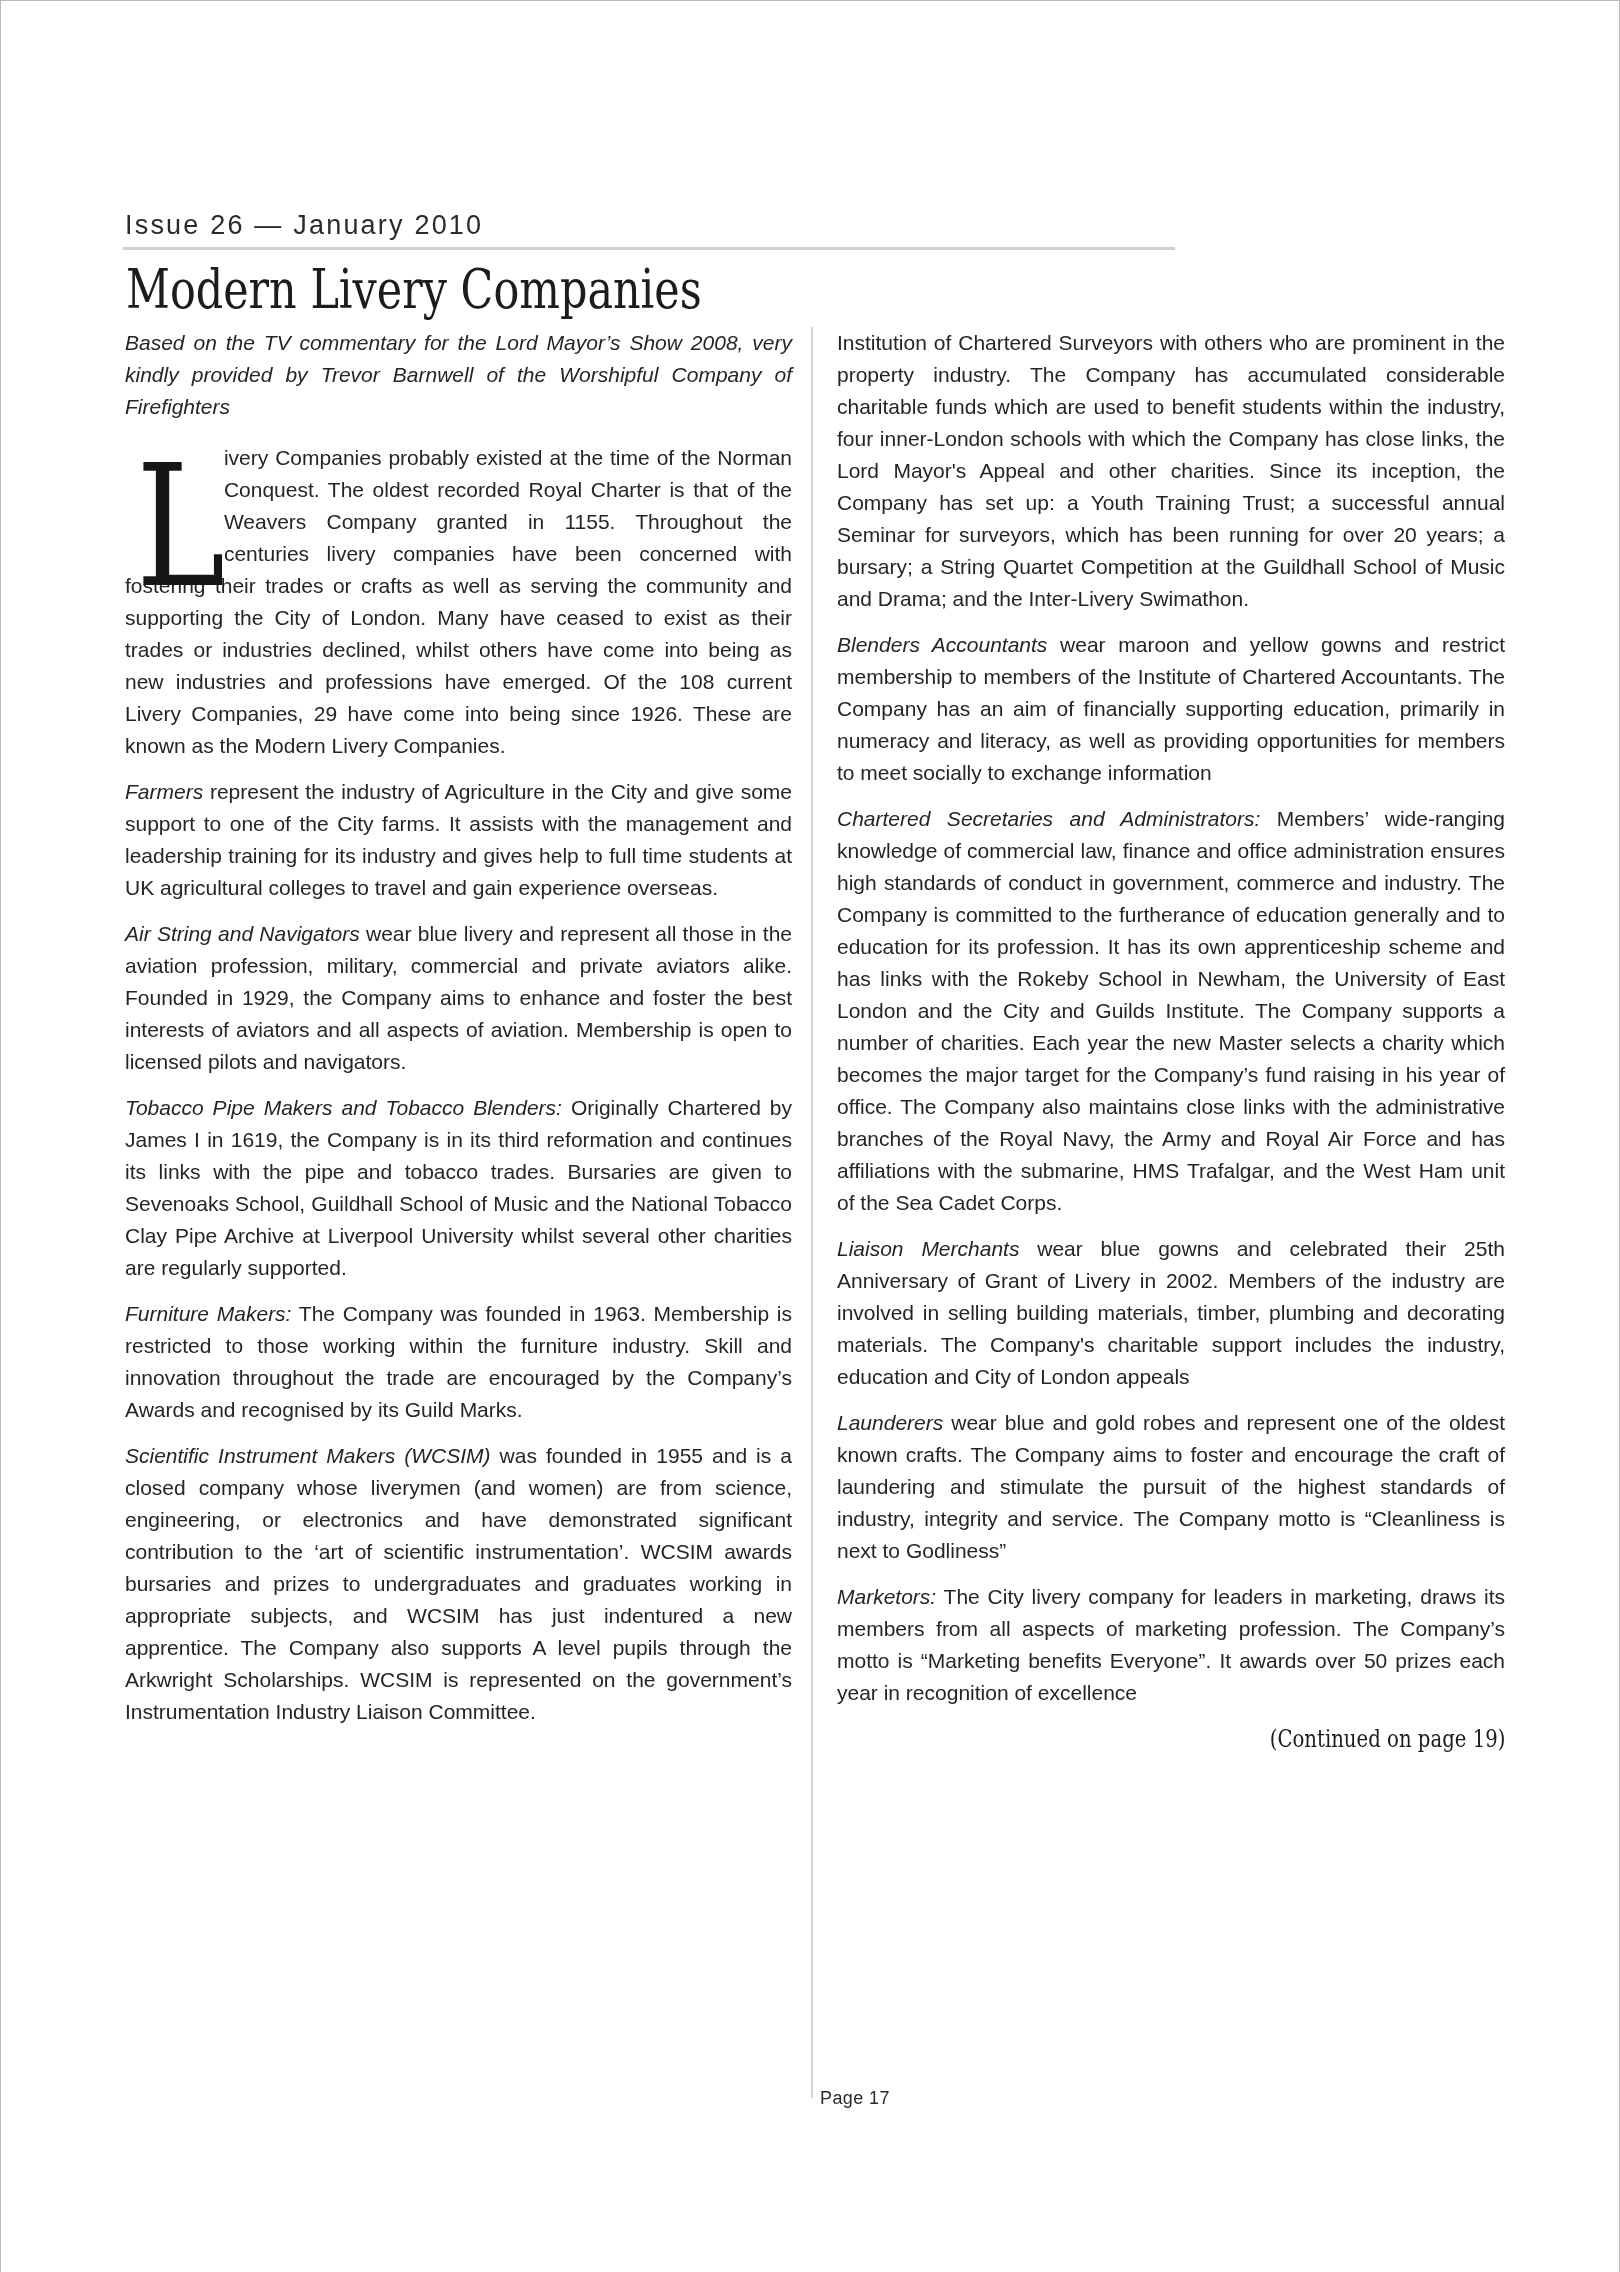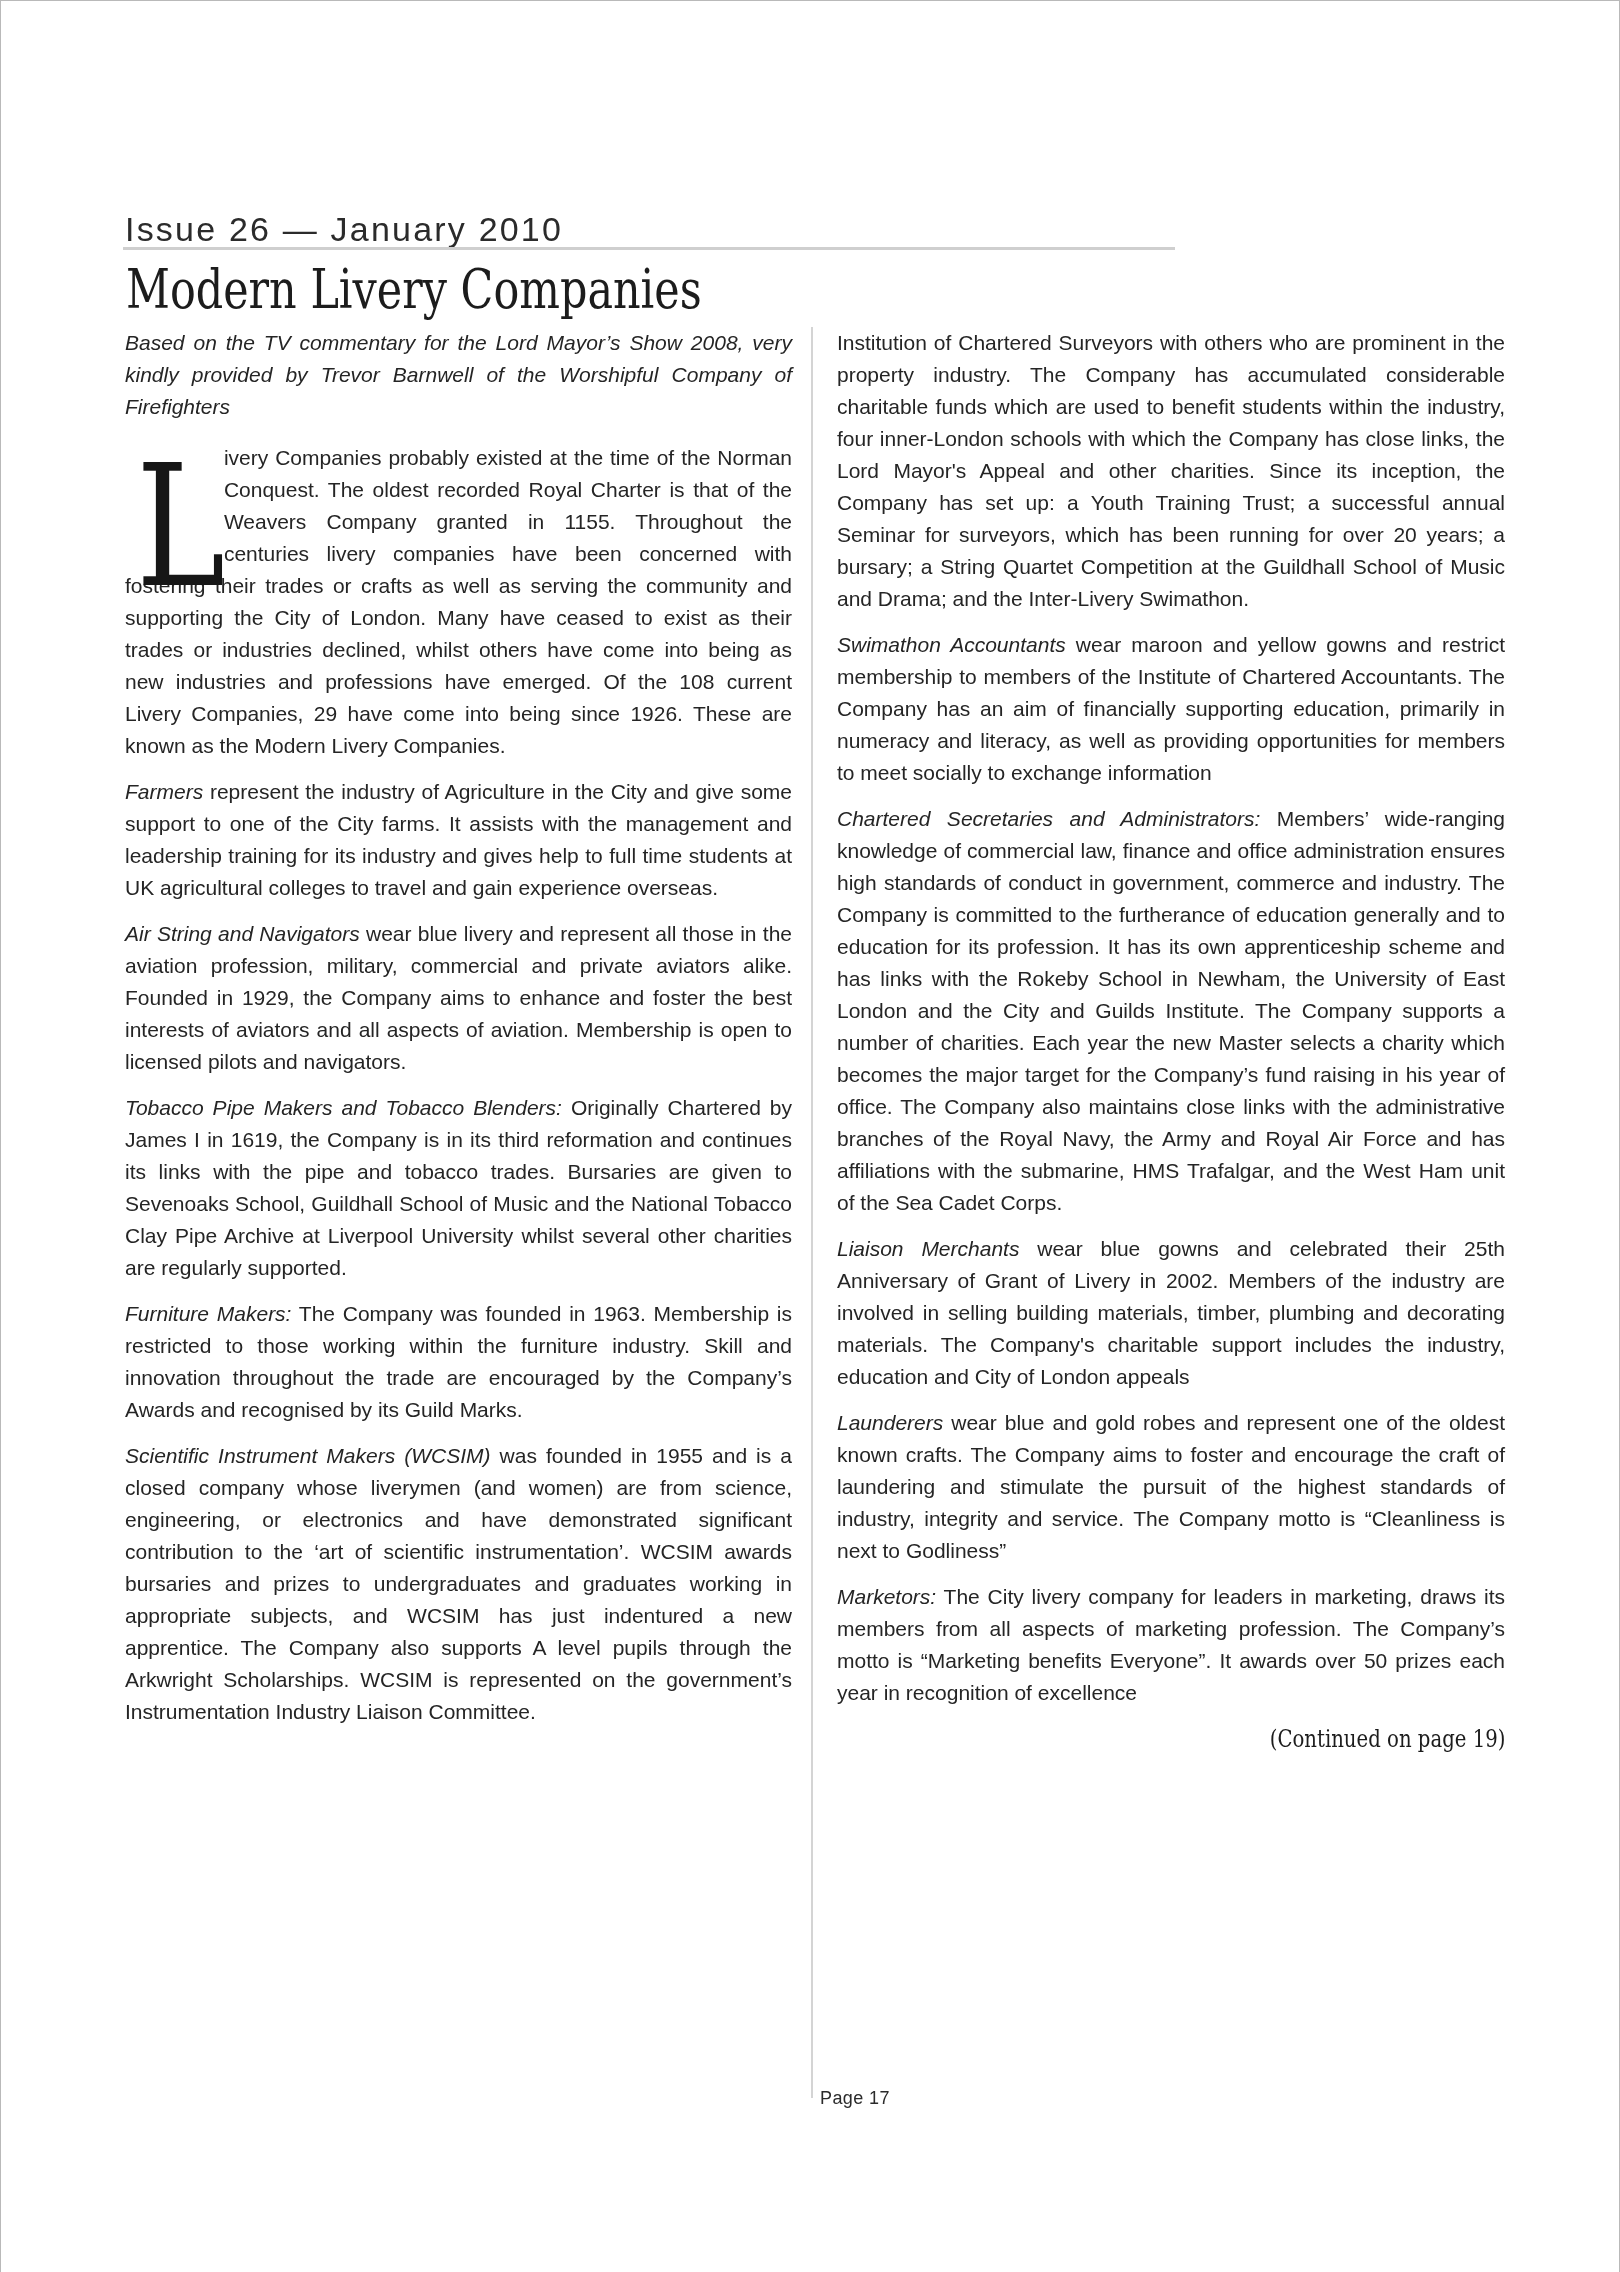--- a/index.html
+++ b/index.html
@@ -8,21 +8,21 @@
     width:1620px; height:2273px;
     box-sizing:border-box;
     background:#ffffff;
     border:1.8px solid #b9b9b9;
     font-family:"Liberation Sans", sans-serif;
     color:#252525;
     overflow:hidden;
   }
   .issue-line {
     position:absolute; left:124px; top:209px;
-    font-size:34px; letter-spacing:2.2px; color:#2b2b2b;
+    font-size:27px; letter-spacing:2.2px; color:#2b2b2b;
     white-space:nowrap;
   }
   .header-rule {
     position:absolute; left:122px; top:246px;
     width:1052px; height:2.6px; background:#cfcfcf;
   }
   .title {
     position:absolute; left:125px; top:256px; margin:0;
     font-family:"DejaVu Serif", serif; font-weight:normal;
     font-size:55px; color:#1c1c1c; white-space:nowrap;
@@ -101,21 +101,21 @@
         <p class="para"><em class="lead">Furniture Makers:</em> The Company was founded in 1963. Membership is restricted to those working within the furniture industry. Skill and innovation throughout the trade are encouraged by the Company’s Awards and recognised by its Guild Marks.</p>
         <p class="para"><em class="lead">Scientific Instrument Makers (WCSIM)</em> was founded in 1955 and is a closed company whose liverymen (and women) are from science, engineering, or electronics and have demonstrated significant contribution to the ‘art of scientific instrumentation’. WCSIM awards bursaries and prizes to undergraduates and graduates working in appropriate subjects, and WCSIM has just indentured a new apprentice. The Company also supports A level pupils through the Arkwright Scholarships. WCSIM is represented on the government’s Instrumentation Industry Liaison Committee.</p>
       </div>
   </div>
 
   <div class="divider"></div>
 
   <div class="col col-right">
     <div>
         <p class="para">Institution of Chartered Surveyors with others who are prominent in the property industry. The Company has accumulated considerable charitable funds which are used to benefit students within the industry, four inner-London schools with which the Company has close links, the Lord Mayor's Appeal and other charities. Since its inception, the Company has set up: a Youth Training Trust; a successful annual Seminar for surveyors, which has been running for over 20 years; a bursary; a String Quartet Competition at the Guildhall School of Music and Drama; and the Inter-Livery Swimathon.</p>
-        <p class="para"><em class="lead">Swimathon Accountants</em> wear maroon and yellow gowns and restrict membership to members of the Institute of Chartered Accountants. The Company has an aim of financially supporting education, primarily in numeracy and literacy, as well as providing opportunities for members to meet socially to exchange information</p>
+        <p class="para"><em class="lead">Blenders Accountants</em> wear maroon and yellow gowns and restrict membership to members of the Institute of Chartered Accountants. The Company has an aim of financially supporting education, primarily in numeracy and literacy, as well as providing opportunities for members to meet socially to exchange information</p>
         <p class="para"><em class="lead">Chartered Secretaries and Administrators:</em> Members’ wide-ranging knowledge of commercial law, finance and office administration ensures high standards of conduct in government, commerce and industry. The Company is committed to the furtherance of education generally and to education for its profession. It has its own apprenticeship scheme and has links with the Rokeby School in Newham, the University of East London and the City and Guilds Institute. The Company supports a number of charities. Each year the new Master selects a charity which becomes the major target for the Company’s fund raising in his year of office. The Company also maintains close links with the administrative branches of the Royal Navy, the Army and Royal Air Force and has affiliations with the submarine, HMS Trafalgar, and the West Ham unit of the Sea Cadet Corps.</p>
         <p class="para"><em class="lead">Liaison Merchants</em> wear blue gowns and celebrated their 25th Anniversary of Grant of Livery in 2002. Members of the industry are involved in selling building materials, timber, plumbing and decorating materials. The Company's charitable support includes the industry, education and City of London appeals</p>
         <p class="para"><em class="lead">Launderers</em> wear blue and gold robes and represent one of the oldest known crafts. The Company aims to foster and encourage the craft of laundering and stimulate the pursuit of the highest standards of industry, integrity and service. The Company motto is “Cleanliness is next to Godliness”</p>
         <p class="para"><em class="lead">Marketors:</em> The City livery company for leaders in marketing, draws its members from all aspects of marketing profession. The Company’s motto is “Marketing benefits Everyone”. It awards over 50 prizes each year in recognition of excellence</p>
       </div>
 
     <div class="continued"><span class="continued-inner">(Continued on page 19)</span></div>
   </div>
 
   <div class="footer">Page 17</div>

